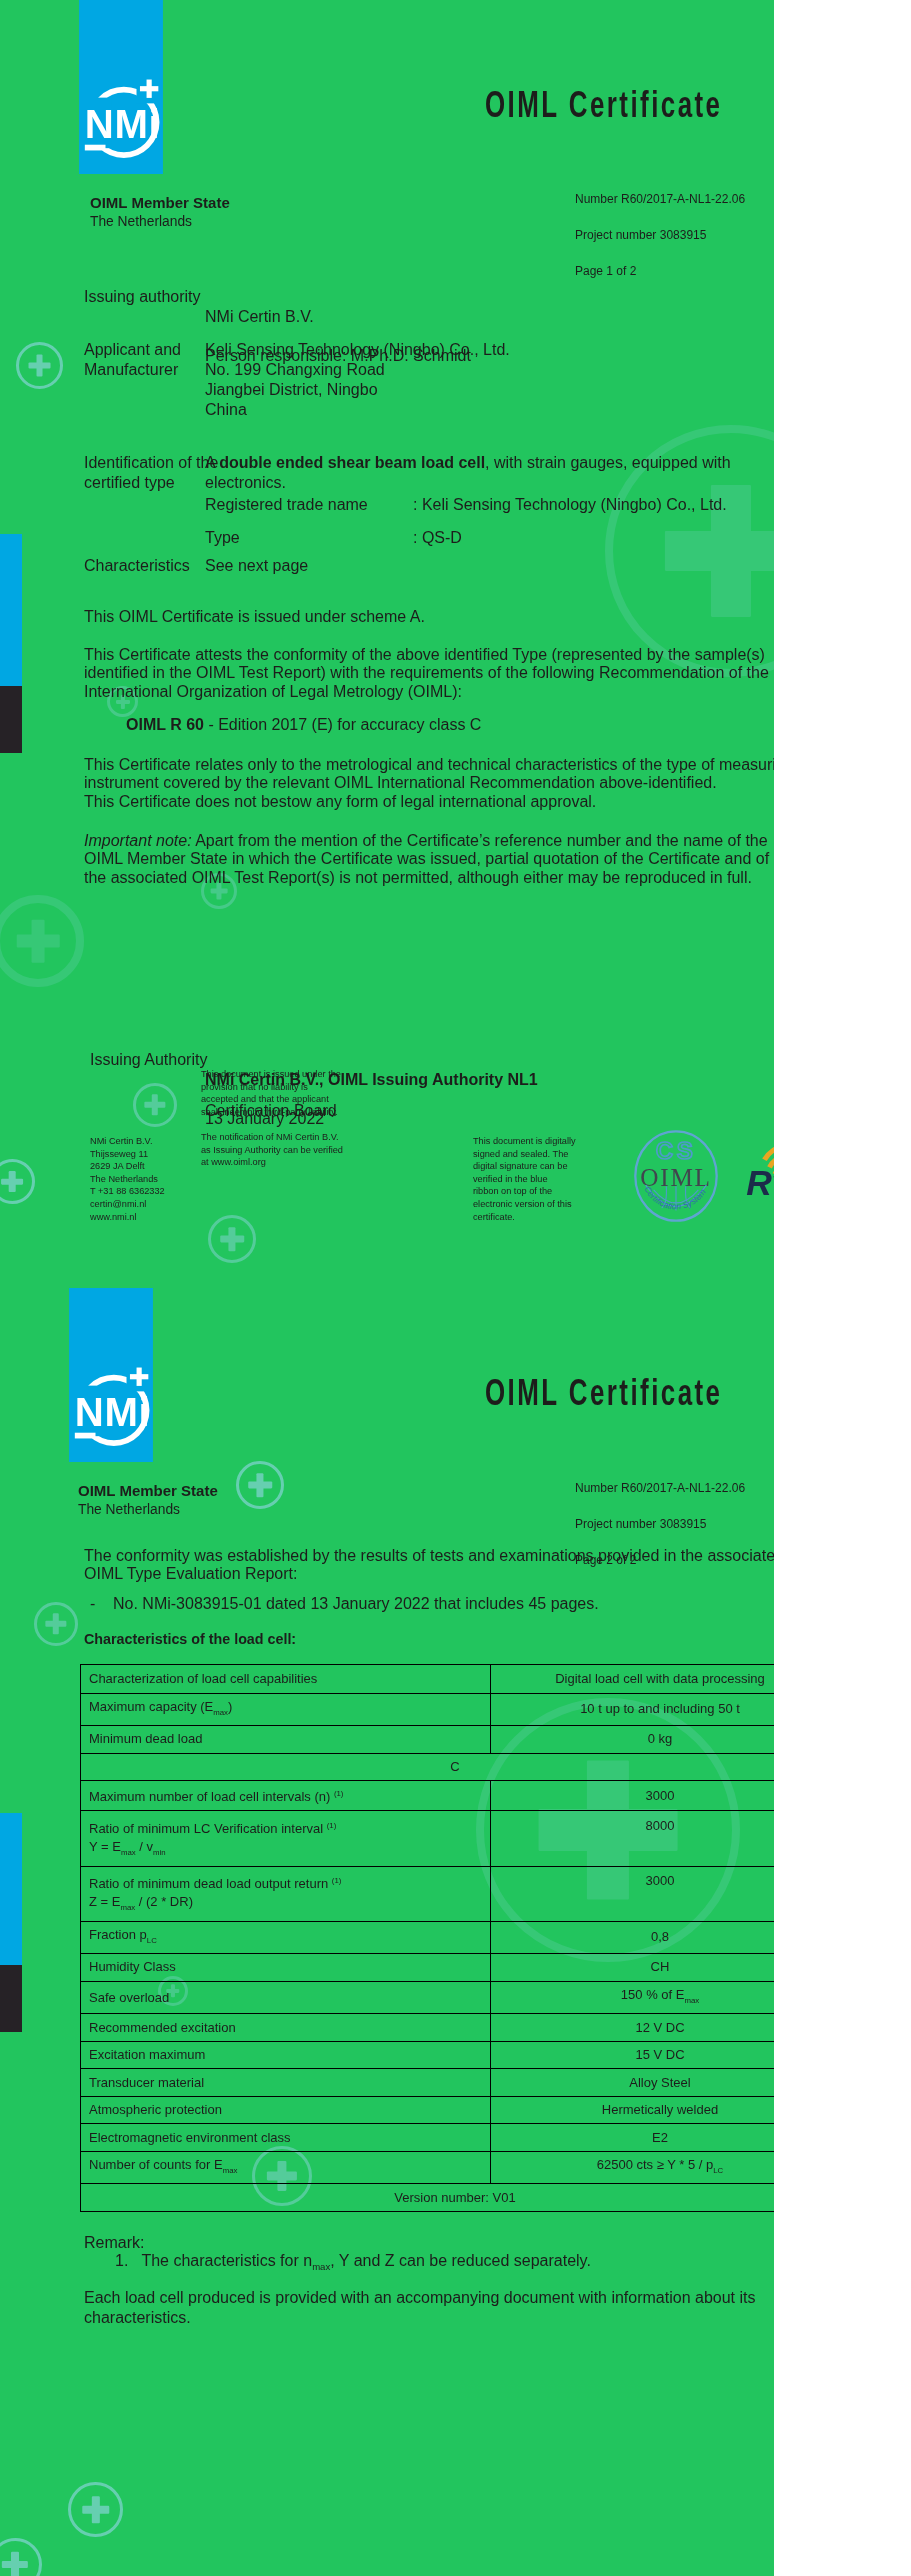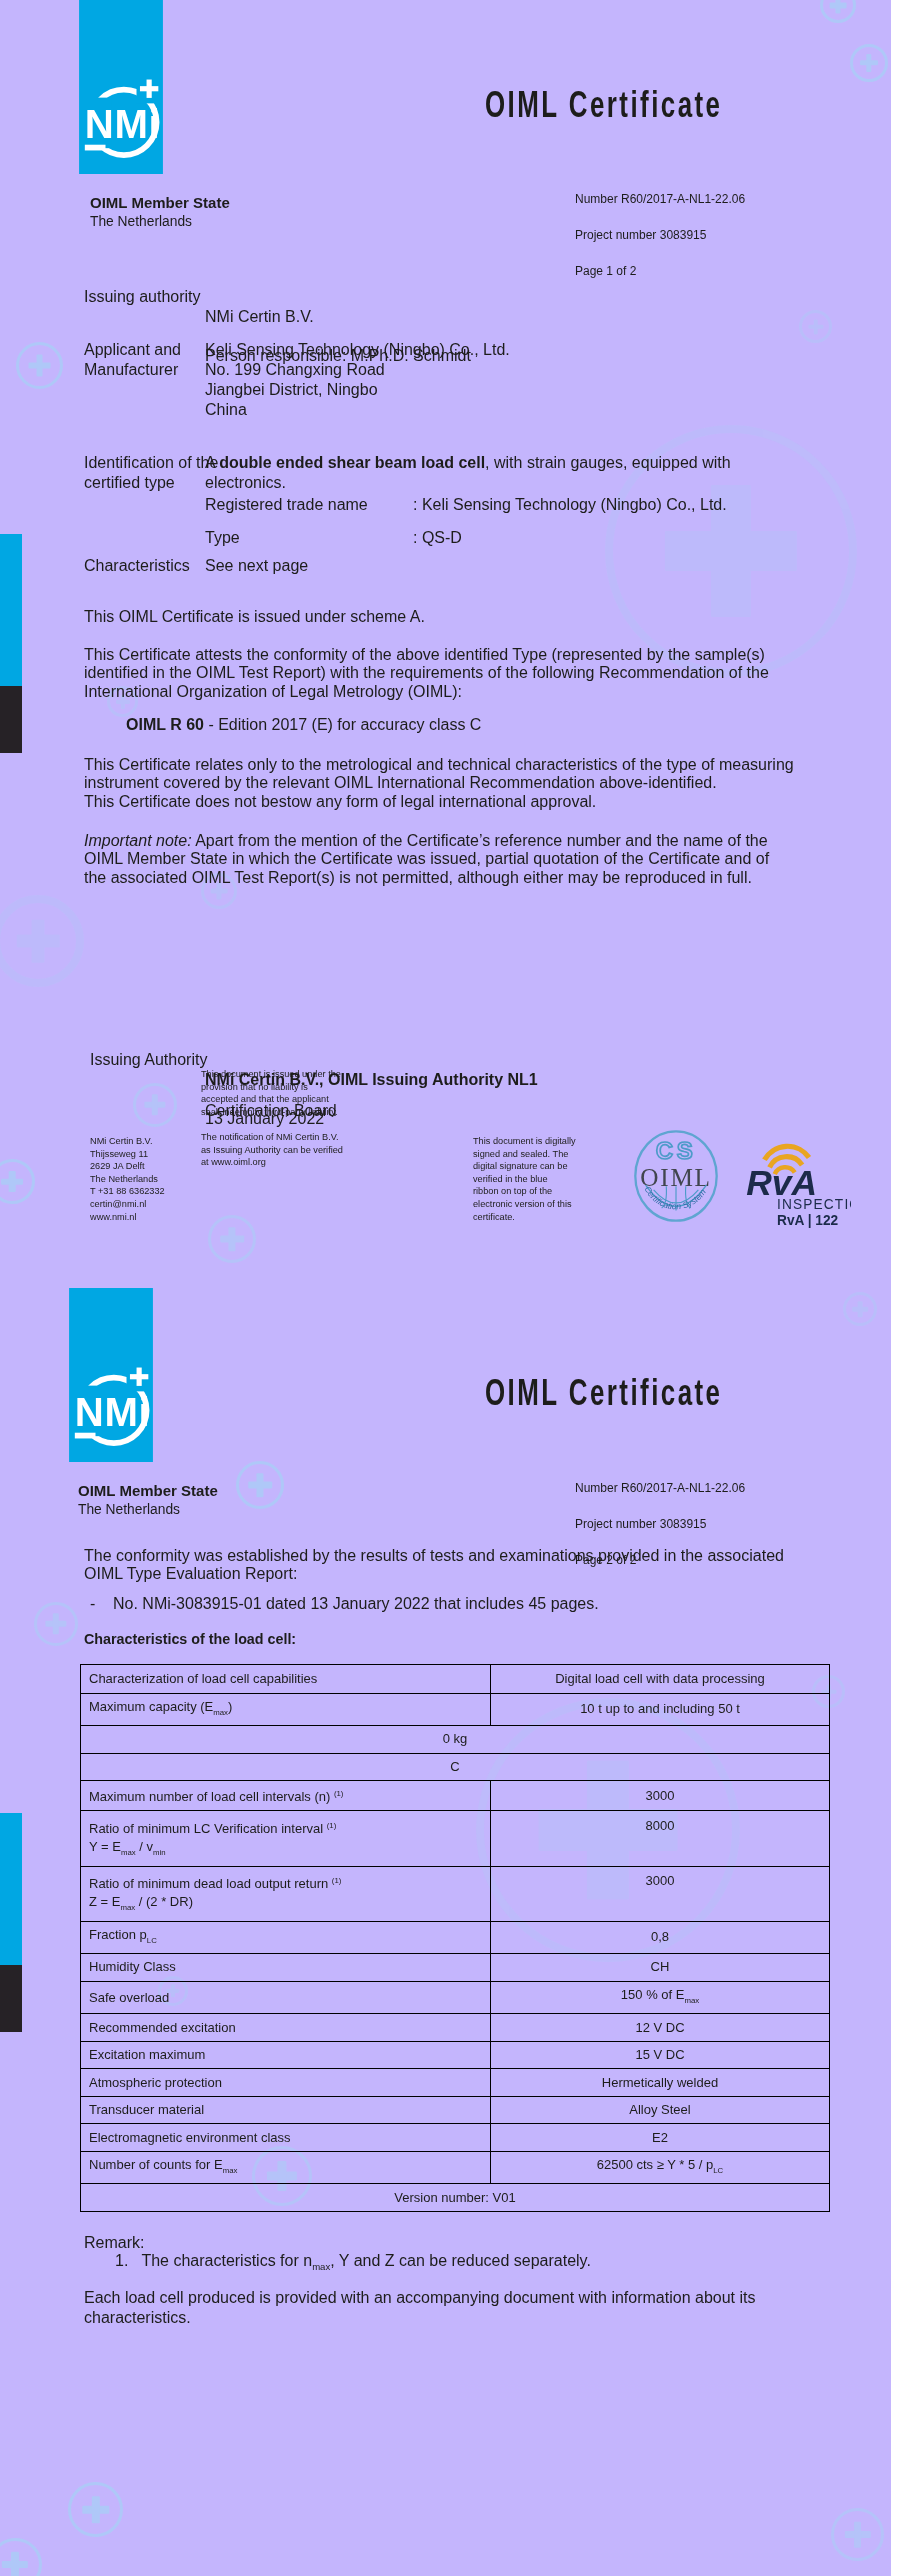--- a/index.html
+++ b/index.html
@@ -1,18 +1,18 @@
 <!DOCTYPE html>
 <html style="font-size:9.2px"><head>
 <meta charset="utf-8">
 <title>OIML Certificate</title>
 <style>
   *{margin:0;padding:0;box-sizing:border-box}
   html,body{background:#ffffff}
-  .sheet{position:relative;width:891px;height:2576px;background:#c4b5fd;overflow:hidden;
+  .sheet{position:relative;width:774px;height:2576px;background:#22c55e;overflow:hidden;
          font-family:"Liberation Sans",sans-serif;color:#1d1d1b}
   .abs{position:absolute}
   .t{font-size:16px;line-height:18.4px;white-space:pre-line}
   .t34{line-height:19.5px}
   .t35{line-height:20px}
   .bold{font-weight:bold}
   .small{font-size:9.2px;line-height:12.6px;white-space:pre-line}
   .prew{white-space:pre-wrap}
   .cert-title{font-weight:bold;font-size:36px;letter-spacing:3.4px;white-space:nowrap;
               transform:scaleX(.72);transform-origin:left top}
@@ -246,20 +246,23 @@
           </div>
           <div class="trow">
             <div class="tcell tlabel">
               <div>Maximum capacity (E<sub>max</sub>)</div>
             </div>
             <div class="tcell tvalue">
               <div>10 t up to and including 50 t</div>
             </div>
           </div>
           <div class="trow">
+            <div class="tcell tlabel">
+              <div>Minimum dead load</div>
+            </div>
             <div class="tcell tvalue">
               <div>0 kg</div>
             </div>
           </div>
           <div class="trow">
             <div class="tcell tvalue">
               <div>C</div>
             </div>
           </div>
           <div class="trow">
@@ -321,32 +324,32 @@
           <div class="trow">
             <div class="tcell tlabel">
               <div>Excitation maximum</div>
             </div>
             <div class="tcell tvalue">
               <div>15 V DC</div>
             </div>
           </div>
           <div class="trow">
             <div class="tcell tlabel">
+              <div>Transducer material</div>
+            </div>
+            <div class="tcell tvalue">
+              <div>Alloy Steel</div>
+            </div>
+          </div>
+          <div class="trow">
+            <div class="tcell tlabel">
               <div>Atmospheric protection</div>
             </div>
             <div class="tcell tvalue">
               <div>Hermetically welded</div>
-            </div>
-          </div>
-          <div class="trow">
-            <div class="tcell tlabel">
-              <div>Transducer material</div>
-            </div>
-            <div class="tcell tvalue">
-              <div>Alloy Steel</div>
             </div>
           </div>
           <div class="trow">
             <div class="tcell tlabel">
               <div>Electromagnetic environment class</div>
             </div>
             <div class="tcell tvalue">
               <div>E2</div>
             </div>
           </div>

